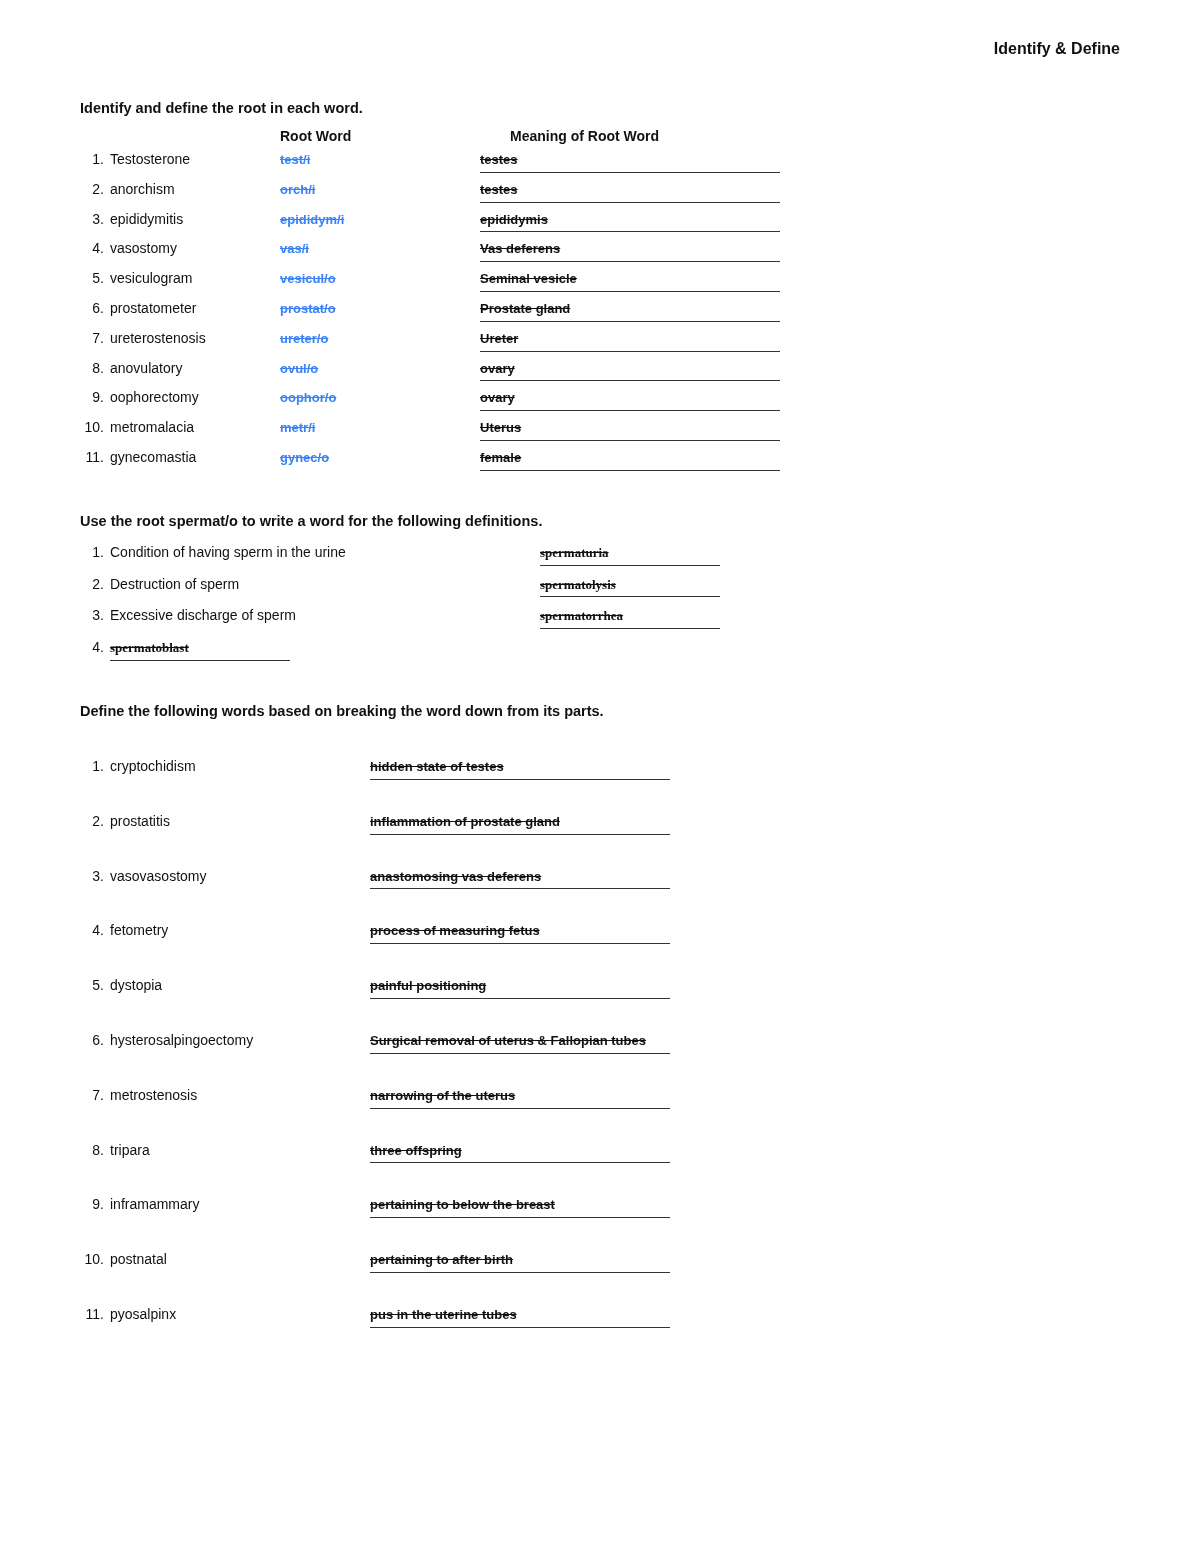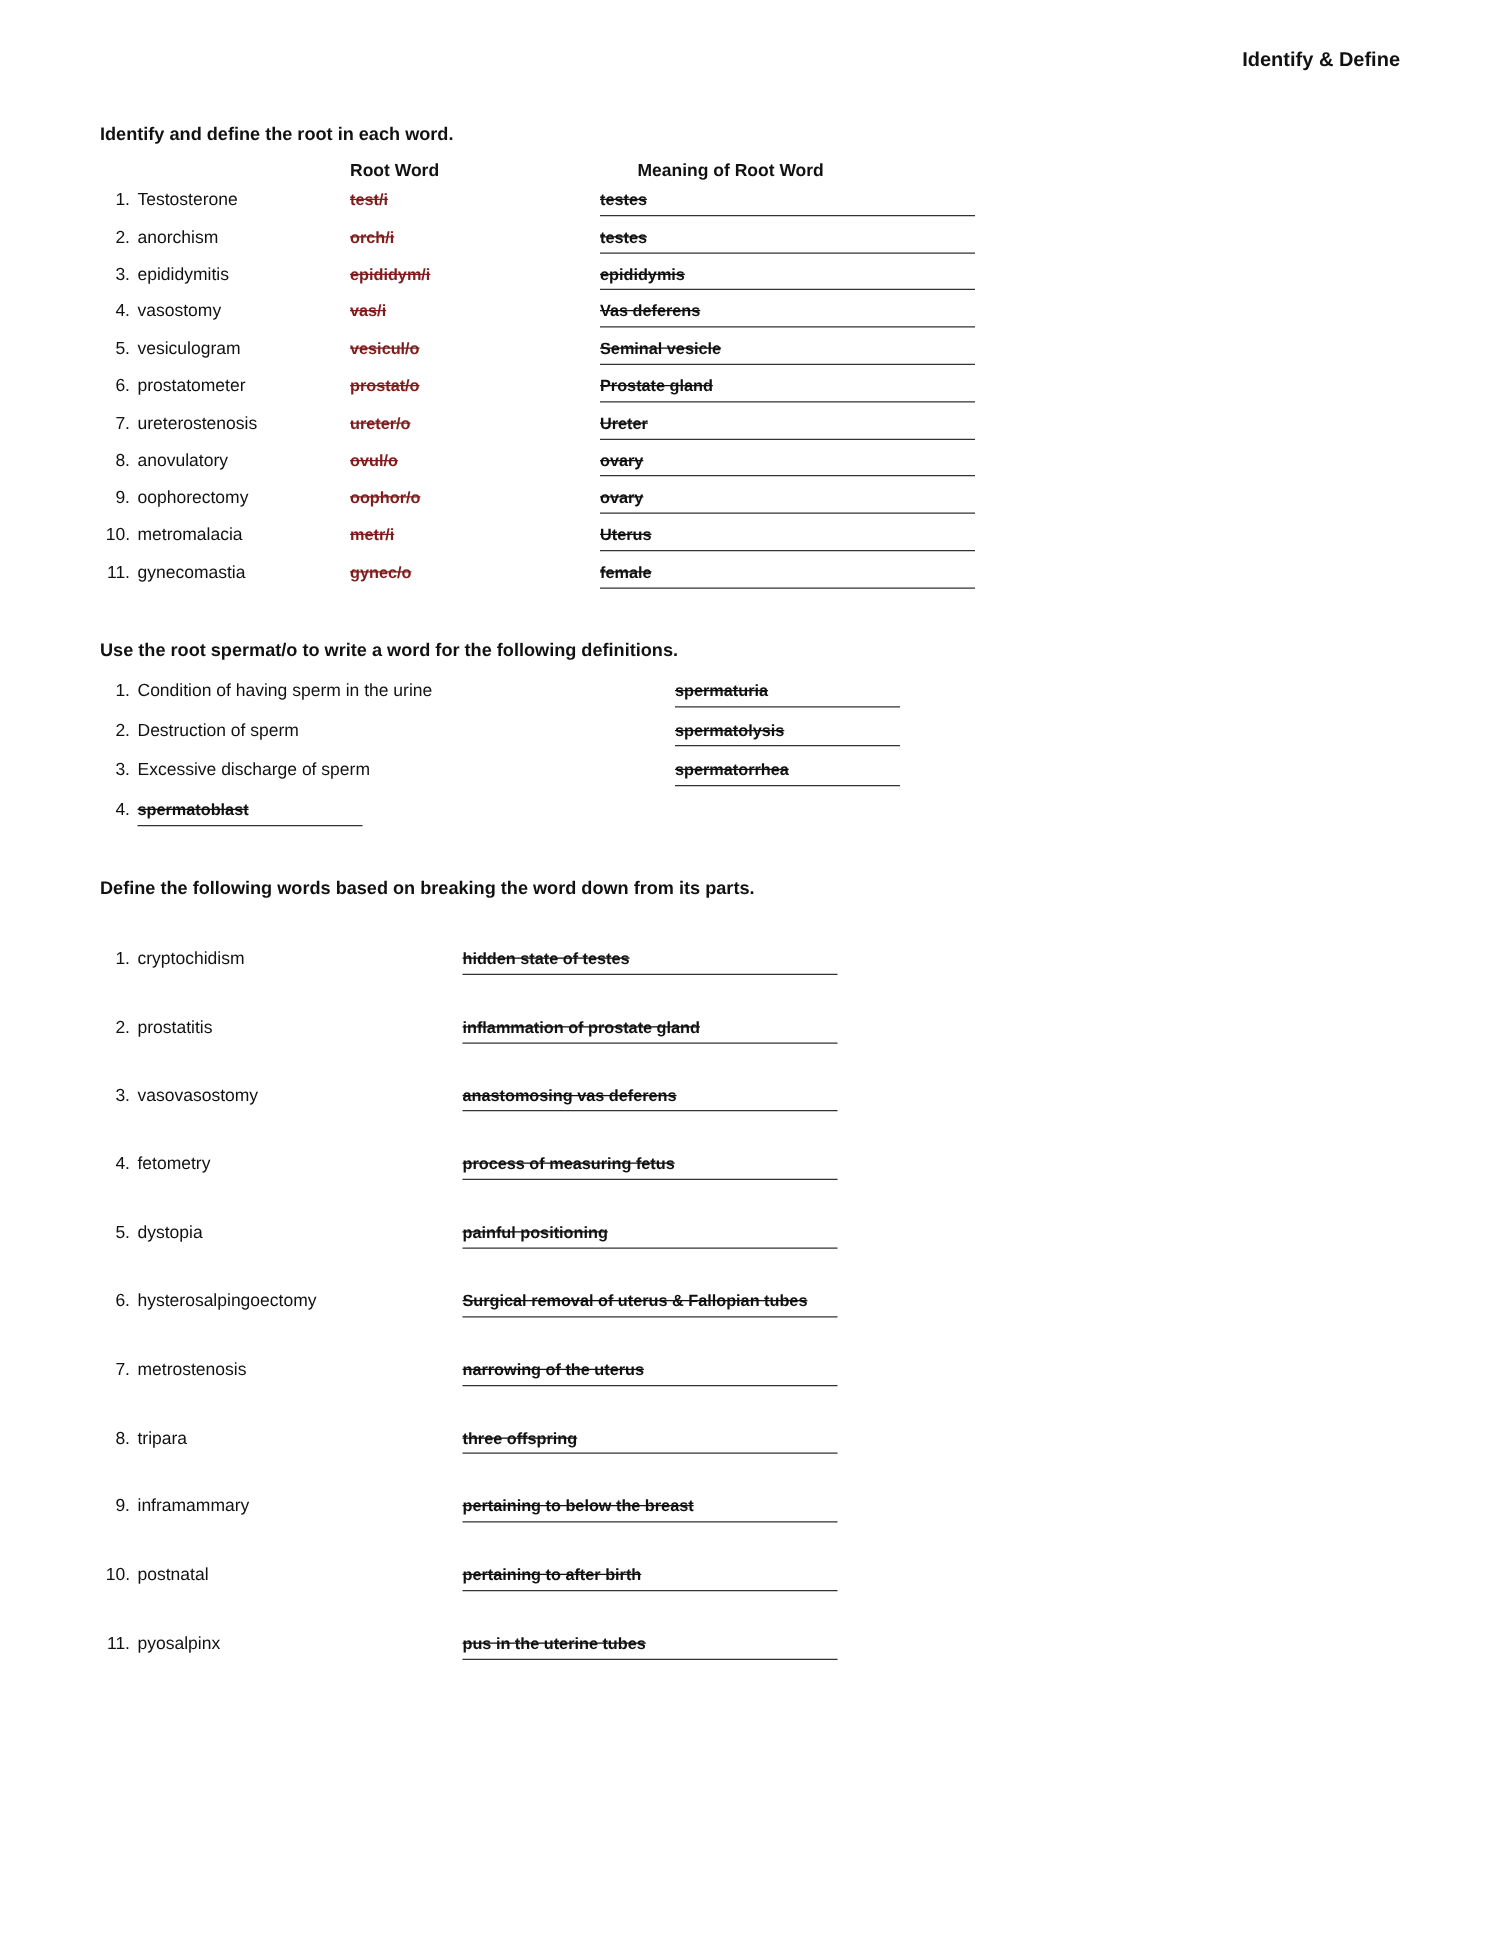--- a/index.html
+++ b/index.html
@@ -50,21 +50,21 @@
     .word-term {
       width: 170px;
       flex-shrink: 0;
     }
     .word-root {
       width: 200px;
       flex-shrink: 0;
       font-weight: bold;
       font-family: Arial, sans-serif;
       font-size: 13px;
-      color: #7f1d1d;
+      color: #3b82f6;
     }
     .word-meaning {
       width: 300px;
       flex-shrink: 0;
       font-weight: bold;
       font-family: Arial, sans-serif;
       font-size: 13px;
       border-bottom: 1px solid #333;
       min-height: 18px;
       padding-bottom: 1px;
@@ -85,20 +85,21 @@
     .def-text {
       width: 430px;
       flex-shrink: 0;
     }
     .def-answer {
       font-weight: bold;
       font-size: 13px;
       border-bottom: 1px solid #333;
       min-width: 180px;
       padding-bottom: 1px;
+      font-family: Liberation Serif, serif;
     }
     
     .define-row {
       display: flex;
       align-items: baseline;
       margin-bottom: 6px;
       line-height: 1.6;
     }
     .define-num {
       width: 30px;

